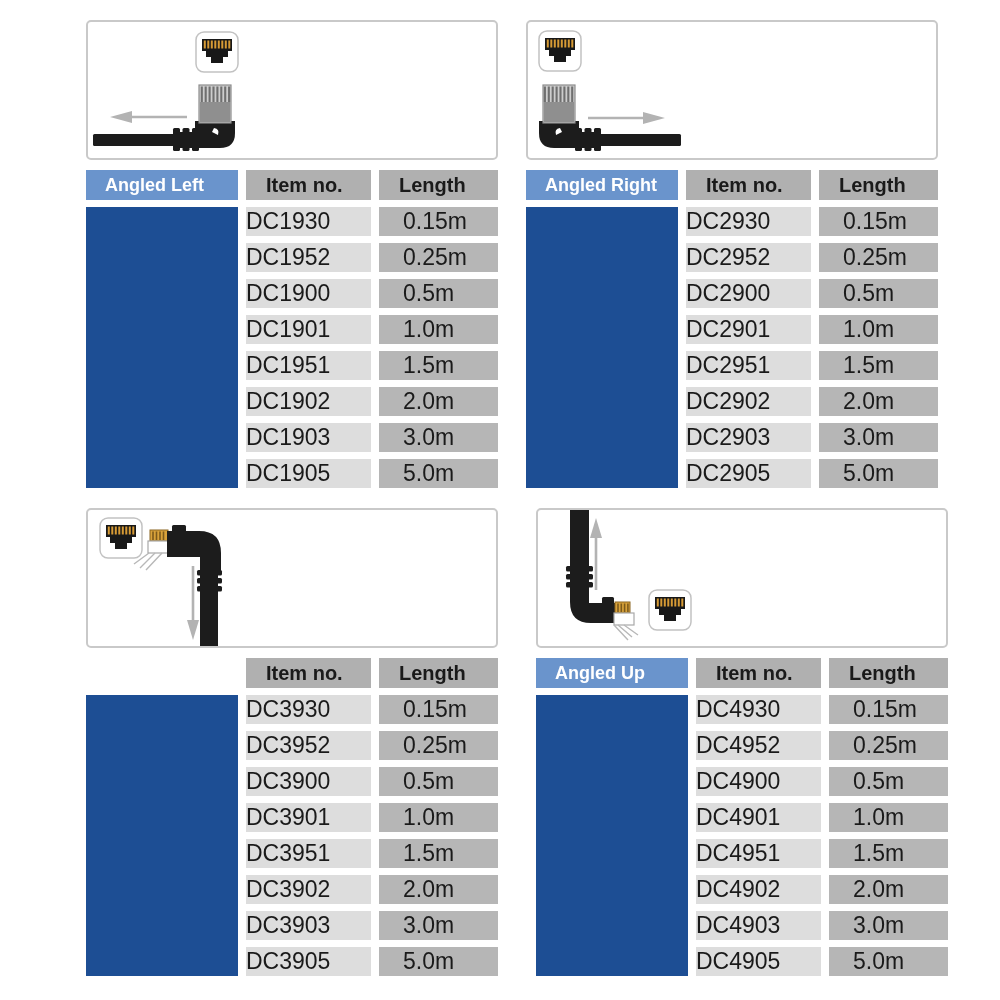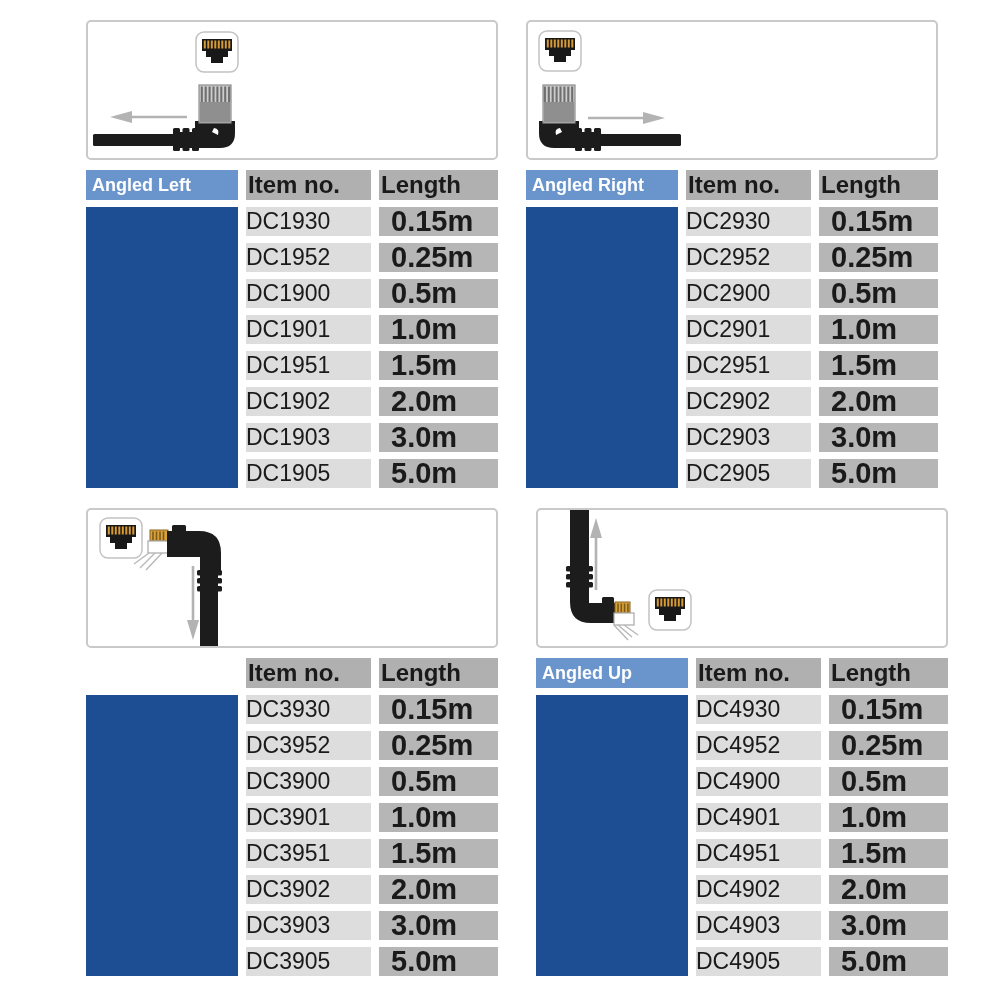--- a/index.html
+++ b/index.html
@@ -26,28 +26,28 @@
   .fig svg{display:block;}
   .tbl{
     margin-top:10px;display:grid;
     grid-template-columns:152px 125px 119px;
     grid-template-rows:30px repeat(8,29px);
     column-gap:8px;row-gap:7px;
   }
   .cell{display:flex;align-items:center;box-sizing:border-box;white-space:nowrap;}
   .label{
     grid-column:1;grid-row:1;background:var(--label-bg);color:var(--label-text);
-    font-weight:bold;font-size:18px;padding-left:6px;
+    font-weight:bold;font-size:18px;padding-left:19px;
   }
   .block{grid-column:1;grid-row:2 / span 8;background:var(--block-bg);}
-  .hdr{background:var(--header-bg);font-weight:bold;font-size:24px;padding-left:2px;}
+  .hdr{background:var(--header-bg);font-weight:bold;font-size:20px;padding-left:20px;}
   .c2{grid-column:2;}
   .c3{grid-column:3;}
   .item{background:var(--item-bg);font-size:23px;}
-  .len{background:var(--length-bg);font-size:29px;padding-left:12px;font-weight:bold;}
+  .len{background:var(--length-bg);font-size:23px;padding-left:24px;}
   svg .cable{fill:var(--cable);}
   svg .arrow-line{stroke:var(--arrow);stroke-width:2.6;}
   svg .arrow-head{fill:var(--arrow);}
   svg .gold{fill:var(--gold);stroke:#8A6420;stroke-width:1;}
   svg .tipwhite{fill:#fff;stroke:#A8A8A8;stroke-width:1.2;}
   svg .latch{stroke:#B8B8B8;stroke-width:1.4;fill:none;}
   svg .metal{fill:#CDCDCD;stroke:#8D8D8D;stroke-width:1.2;}
   svg .metalband{fill:#8F8F8F;}
   svg .pins{stroke:#6F6F6F;stroke-width:2.1;}
   svg .goldpins{stroke:#7C5A1C;stroke-width:1.6;}

